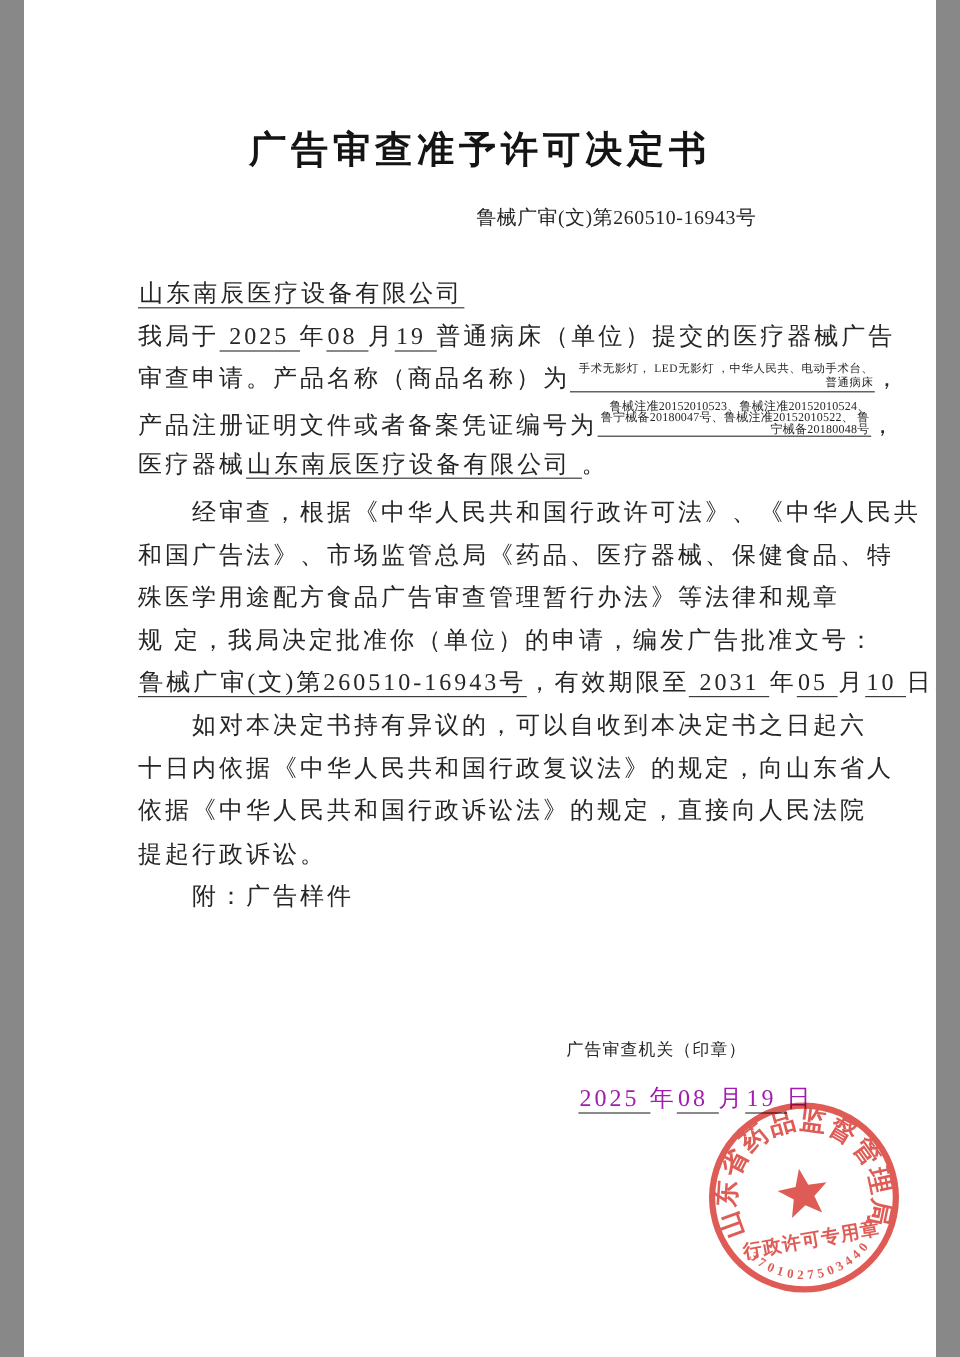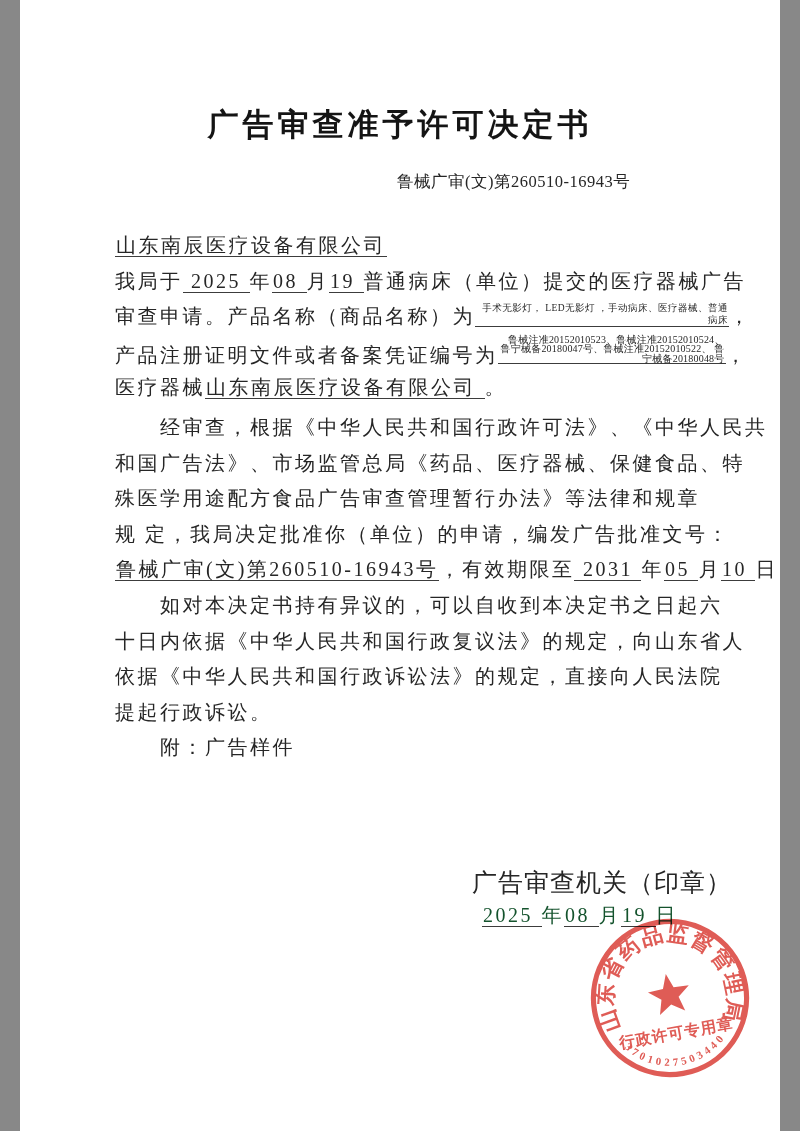--- a/index.html
+++ b/index.html
@@ -22,47 +22,47 @@
     font-size:20px;letter-spacing:2.5px;color:#262626;
   }
   .line.ind{text-indent:45px;}
   .seg{letter-spacing:2.5px;}
   .seg.u{border-bottom:1.4px solid #3c3c3c;padding:0 1px;text-align:right;}
   .seg.small{font-size:9.5px;letter-spacing:0.5px;display:inline-block;width:252px;
     line-height:12px;white-space:normal;vertical-align:baseline;text-indent:0;}
   .seg.xsmall{font-size:10px;letter-spacing:0.2px;display:inline-block;width:226px;
     line-height:9.5px;white-space:normal;vertical-align:baseline;text-indent:0;}
   .authority{
-    position:absolute;top:866px;left:452px;font-size:25px;letter-spacing:1px;
+    position:absolute;top:866px;left:452px;font-size:14px;letter-spacing:1px;
     color:#262626;white-space:nowrap;
   }
   .date-line{
     position:absolute;top:902px;left:462px;font-size:20px;letter-spacing:1.5px;
-    color:#14532d;white-space:nowrap;
+    color:#a21caf;white-space:nowrap;
   }
   .date-line .seg.u{border-bottom:1.4px solid #3c3c3c;}
   .seal{
     position:absolute;left:563px;top:911px;width:174px;height:174px;
     transform:rotate(-10deg);opacity:0.9;mix-blend-mode:multiply;
   }
   .seal text{font-family:"Liberation Serif","DejaVu Serif",serif;font-weight:700;}
 </style>
 </head>
 <body>
 
 <div class="page">
 
   <h1 class="title">广告审查准予许可决定书</h1>
 
   <div class="docnum">鲁械广审(文)第260510-16943号</div>
 
   <div class="body-lines" id="bodyLines">
       <div class="line"><span class="seg u">山东南辰医疗设备有限公司</span></div>
       <div class="line"><span class="seg">我局于</span><span class="seg u"> 2025 </span><span class="seg">年</span><span class="seg u">08 </span><span class="seg">月</span><span class="seg u">19 </span><span class="seg">普通病床（单位）提交的医疗器械广告</span></div>
-      <div class="line"><span class="seg">审查申请。产品名称（商品名称）为</span><span class="seg u small">手术无影灯， LED无影灯 ，手动病床、医疗器械、普通病床</span><span class="seg">，</span></div>
+      <div class="line"><span class="seg">审查申请。产品名称（商品名称）为</span><span class="seg u small">手术无影灯， LED无影灯 ，中华人民共、电动手术台、普通病床</span><span class="seg">，</span></div>
       <div class="line"><span class="seg">产品注册证明文件或者备案凭证编号为</span><span class="seg u xsmall">鲁械注准20152010523、鲁械注准20152010524、鲁宁械备20180047号、鲁械注准20152010522、 鲁宁械备20180048号</span><span class="seg">，</span></div>
       <div class="line"><span class="seg">医疗器械</span><span class="seg u">山东南辰医疗设备有限公司 </span><span class="seg">。</span></div>
       <div class="line ind" style="margin-top: 4px;"><span class="seg">经审查，根据《中华人民共和国行政许可法》、《中华人民共</span></div>
       <div class="line"><span class="seg">和国广告法》、市场监管总局《药品、医疗器械、保健食品、特</span></div>
       <div class="line"><span class="seg">殊医学用途配方食品广告审查管理暂行办法》等法律和规章</span></div>
       <div class="line"><span class="seg">规 定，我局决定批准你（单位）的申请，编发广告批准文号：</span></div>
       <div class="line"><span class="seg u">鲁械广审(文)第260510-16943号</span><span class="seg">，有效期限至</span><span class="seg u"> 2031 </span><span class="seg">年</span><span class="seg u">05 </span><span class="seg">月</span><span class="seg u">10 </span><span class="seg">日。</span></div>
       <div class="line ind"><span class="seg">如对本决定书持有异议的，可以自收到本决定书之日起六</span></div>
       <div class="line"><span class="seg">十日内依据《中华人民共和国行政复议法》的规定，向山东省人</span></div>
       <div class="line"><span class="seg">依据《中华人民共和国行政诉讼法》的规定，直接向人民法院</span></div>

